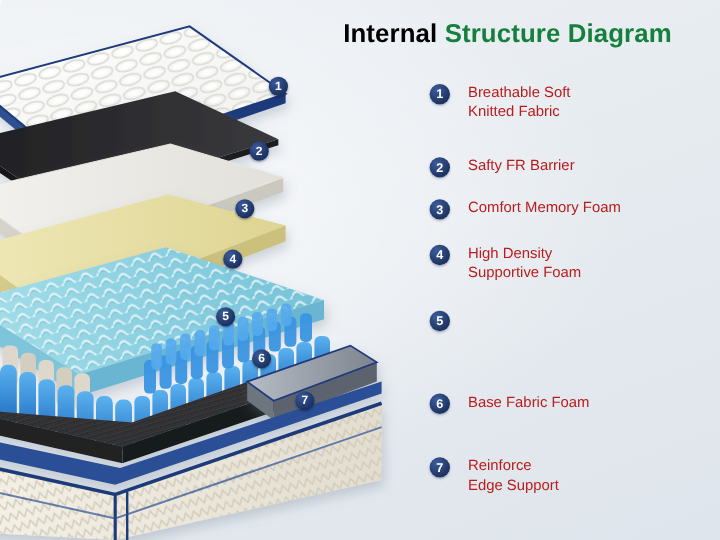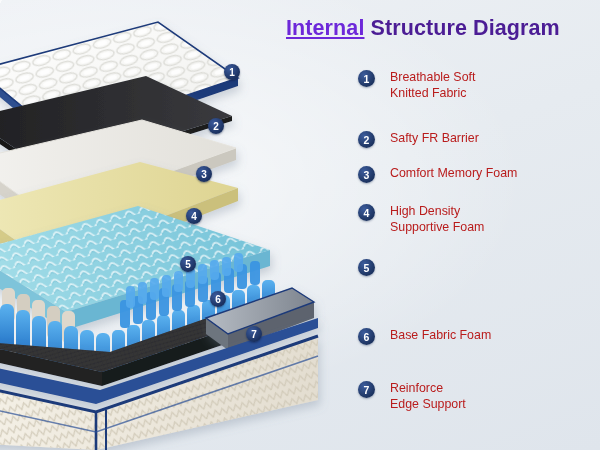--- a/index.html
+++ b/index.html
@@ -22,22 +22,22 @@
     position:absolute;inset:0;
     background:radial-gradient(ellipse at 18% 40%, rgba(255,255,255,.75), rgba(255,255,255,0) 60%);
   }
 
   
   .title{
     position:absolute;left:286px;top:16px;width:300px;
     font-size:21.5px;font-weight:bold;letter-spacing:.1px;
     white-space:nowrap;
   }
-  .t-blue{color:#6d28d9;text-decoration:underline;}
-  .t-dark{color:#4c1d95;}
+  .t-blue{color:#000000;}
+  .t-dark{color:#15803d;}
 
   .legend{position:absolute;left:358px;top:56px;width:238px;}
   .leg-row{position:absolute;display:flex;align-items:flex-start;}
   .badge{
     width:17px;height:17px;border-radius:50%;
     background:radial-gradient(circle at 35% 30%,#3c5c9c,#1d3461 70%);
     color:#fff;font-size:10.5px;font-weight:bold;
     display:flex;align-items:center;justify-content:center;
     flex:0 0 auto;box-shadow:0 1px 2px rgba(20,40,80,.35);
   }

